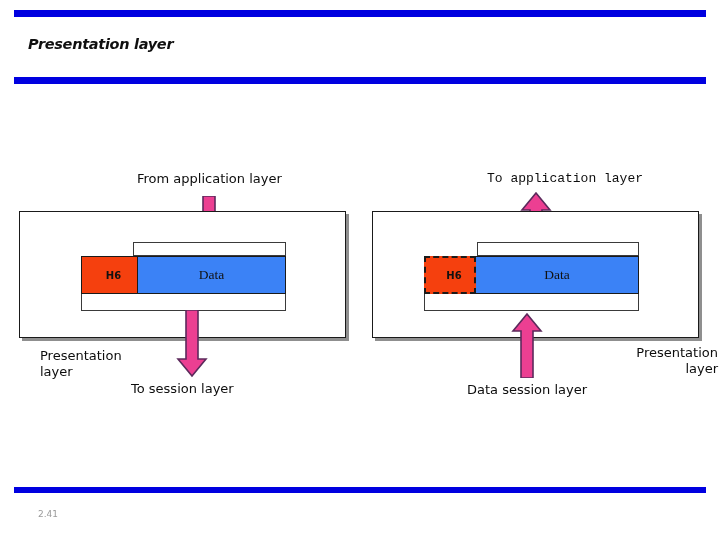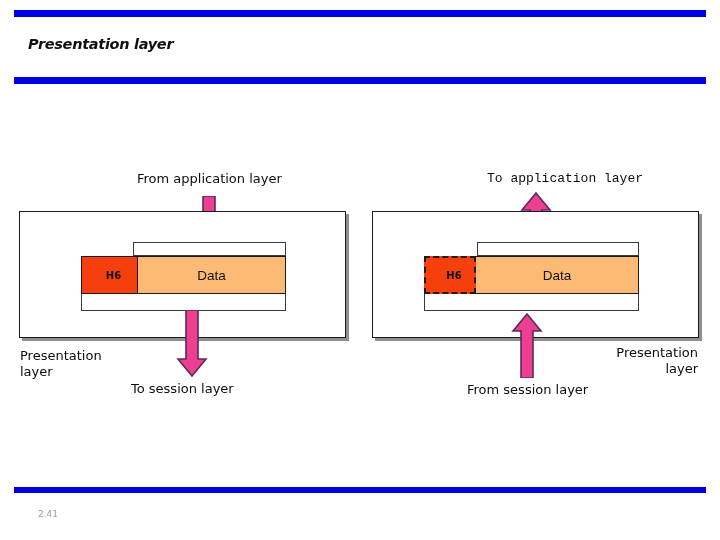--- a/index.html
+++ b/index.html
@@ -112,46 +112,46 @@
     font-size: 10px;
     font-weight: 700;
     color: #111111;
     padding-left: 8px;
   }
   .pdu-header.dashed {
     border: 2px dashed #1a1a1a;
   }
   .pdu-data {
     box-sizing: border-box;
-    background: #fdba74;
+    background: #3b82f6;
     border: 1.4px solid #1a1a1a;
     border-left: none;
     flex: 1;
     display: flex;
     align-items: center;
     justify-content: center;
-    font-family: Liberation Sans, sans-serif;
+    font-family: Liberation Serif, serif;
     font-size: 13.5px;
     color: #111111;
   }
 
   
   .arrow { position: absolute; }
   .arrow svg { display: block; }
 
   
   .cap {
     position: absolute;
     font-family: "DejaVu Sans", sans-serif;
     font-size: 13px;
     color: #0d0d0d;
     white-space: nowrap;
     line-height: 1.25;
   }
-  .cap-multiline { white-space: normal; width: 120px; }
+  .cap-multiline { white-space: normal; width: 120px; margin-left: 20px; }
   .cap-right { text-align: right; }
 </style>
 </head>
 <body>
 
 <div class="rule rule-top"></div>
 <div class="rule rule-mid"></div>
 <div class="rule rule-bottom"></div>
 
 <div class="title-row">
@@ -222,16 +222,16 @@
       <svg width="32" height="66" viewBox="0 0 32 66">
         <polygon points="16,2 30,19 22,19 22,66 10,66 10,19 2,19" fill="#ec3f92" stroke="#5c2a5c" stroke-width="1.6" stroke-linejoin="miter"></polygon>
       </svg>
     </div>
 
     <div class="cap cap-multiline cap-right" style="left:218px; top:331px;">
       <span>Presentation</span><br>
       <span>layer</span>
     </div>
 
-    <div class="cap" style="left:107px; top:368px;">From session layer</div>
+    <div class="cap" style="left:107px; top:368px;">Data session layer</div>
   </div>
 
 </div>
 
 </body></html>

